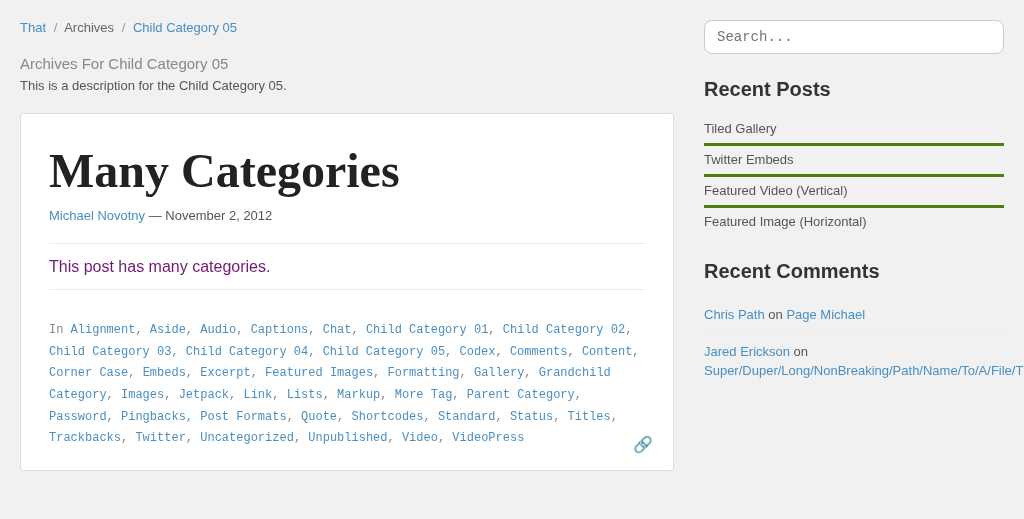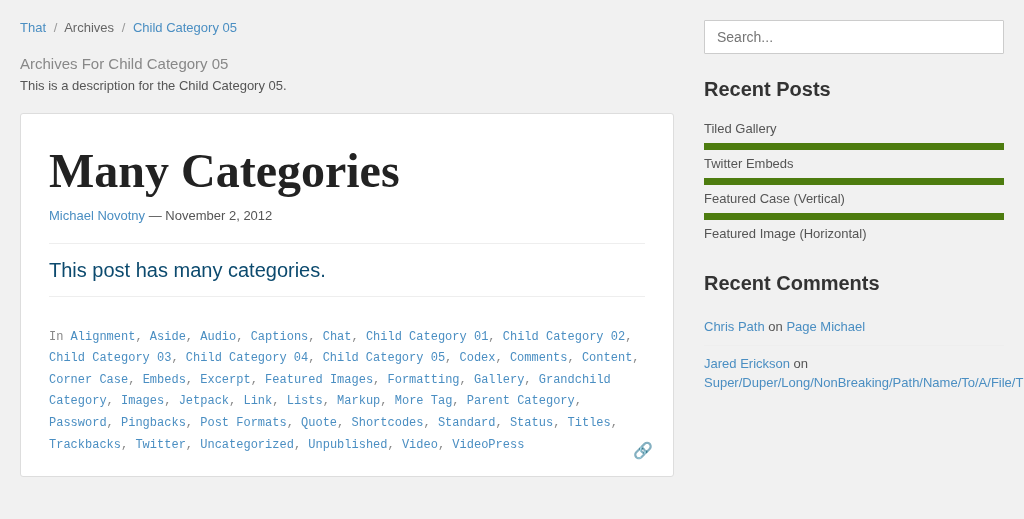--- a/index.html
+++ b/index.html
@@ -78,22 +78,22 @@
       font-size: 13px;
       color: #555;
       margin-bottom: 20px;
     }
     .post-meta .author {
       color: #4a8ec2;
       text-decoration: none;
     }
     .post-excerpt {
       font-family: Arial, sans-serif;
-      font-size: 20px;
-      color: #0c4a6e;
+      font-size: 16px;
+      color: #701a75;
       margin-bottom: 30px;
       line-height: 1.6;
       border-left: none;
       padding: 10px 0;
       border-top: 1px solid #eee;
       border-bottom: 1px solid #eee;
     }
     .post-tags {
       font-family: Liberation Mono, monospace;
       font-size: 12px;
@@ -116,23 +116,23 @@
     }
 
     
     .search-box {
       margin-bottom: 24px;
     }
     .search-input {
       width: 100%;
       padding: 8px 12px;
       border: 1px solid #ccc;
-      border-radius: 1px;
+      border-radius: 8px;
       font-size: 14px;
-      font-family: Liberation Sans, sans-serif;
+      font-family: Liberation Mono, monospace;
       color: #999;
       background: #fff;
       outline: none;
     }
 
     .sidebar-section {
       margin-bottom: 24px;
     }
     .sidebar-heading {
       font-family: Arial, sans-serif;
@@ -140,21 +140,21 @@
       font-weight: bold;
       color: #333;
       margin-bottom: 14px;
       padding-bottom: 0;
     }
     .sidebar-links {
       list-style: none;
     }
     .sidebar-links li {
       padding: 6px 0;
-      border-bottom: 7px solid #4d7c0f;
+      border-bottom: 3px solid #4d7c0f;
     }
     .sidebar-links li:last-child { border-bottom: none; }
     .sidebar-links a {
       font-family: Arial, sans-serif;
       font-size: 13px;
       color: #555;
       text-decoration: none;
     }
 
     .recent-comments-section { }
@@ -212,21 +212,21 @@
 
     <div class="search-box sidebar-section">
       <input type="text" class="search-input" placeholder="Search..." style="">
     </div>
 
     <div class="sidebar-section">
       <h3 class="sidebar-heading">Recent Posts</h3>
       <ul class="sidebar-links" id="recent-posts-list">
       <li><a href="#">Tiled Gallery</a></li>
           <li><a href="#">Twitter Embeds</a></li>
-          <li><a href="#">Featured Case (Vertical)</a></li>
+          <li><a href="#">Featured Video (Vertical)</a></li>
           <li><a href="#">Featured Image (Horizontal)</a></li>
         </ul>
     </div>
 
     <div class="sidebar-section recent-comments-section">
       <h3 class="sidebar-heading">Recent Comments</h3>
       <div id="recent-comments-list">
       <div class="comment-entry"><a href="#">Chris Path</a> on <a href="#">Page Michael</a></div>
           <div class="comment-entry"><a href="#">Jared Erickson</a> on <a href="#">Super/Duper/Long/NonBreaking/Path/Name/To/A/File/That/Is/Way/Deep/Down/In/Some/Mysterious/Remote/Desolate/Part/Of/The/Operating/System/To/A/File/That/Just/So/Happens/To/Be/Strangely/Named/Supercalifragilisticexpialidocious.txt</a></div>
         </div>

